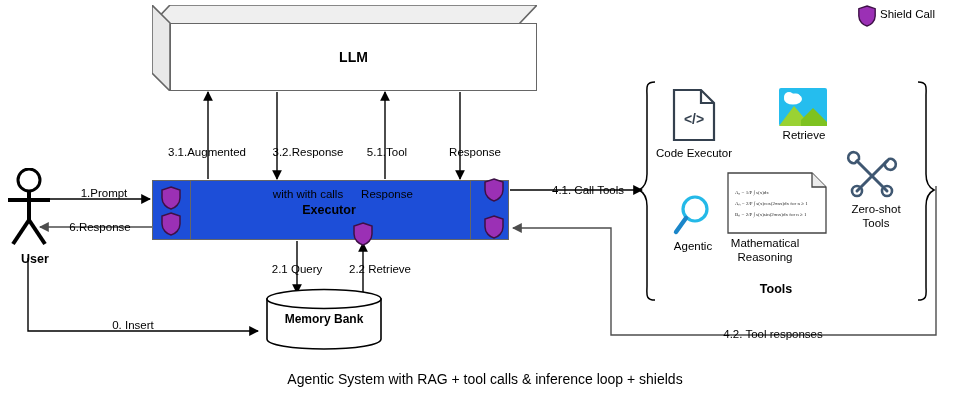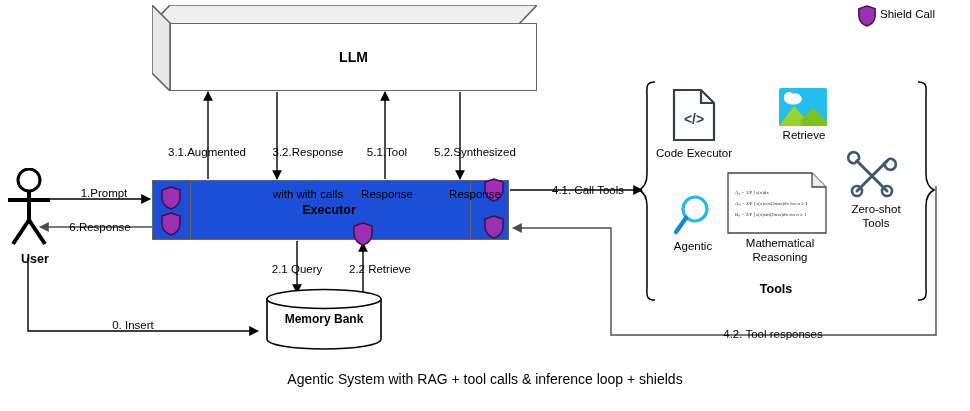--- a/index.html
+++ b/index.html
@@ -235,21 +235,20 @@
   </div>
   <div class="lbl" style="left:237px; top:117px; width:142px;">
     <div>3.2.Response</div>
     <div>with with calls</div>
   </div>
   <div class="lbl" style="left:337px; top:117px; width:100px;">
     <div>5.1.Tool</div>
     <div>Response</div>
   </div>
   <div class="lbl" style="left:415px; top:117px; width:120px;">
-    <div>5.2.Synthesized</div>
     <div>Response</div>
   </div>
 
   <div class="lbl nowrap" style="left:533px; top:183px; width:110px;">4.1. Call Tools</div>
   <div class="lbl nowrap" style="left:668px; top:327px; width:210px;">4.2. Tool responses</div>
 
   <svg class="tool-icon" style="left:672px; top:88px;" width="44" height="54" viewBox="0 0 44 54">
     <path d="M2 2 L29 2 L42 15 L42 52 L2 52 Z" class="doc-navy"></path>
     <path d="M29 2 L29 15 L42 15" class="doc-navy"></path>
     <text x="22" y="36" font-family="'Liberation Sans',sans-serif" font-size="14" font-weight="bold" fill="#34404e" text-anchor="middle">&lt;/&gt;</text>
@@ -274,21 +273,21 @@
 
   <svg class="tool-icon" style="left:727px; top:172px;" width="100" height="62" viewBox="0 0 100 62">
     <path d="M1 1 L85 1 L99 15 L99 61 L1 61 Z" fill="#ffffff" stroke="#444" stroke-width="1.3"></path>
     <path d="M85 1 L85 15 L99 15" fill="#ececec" stroke="#444" stroke-width="1.3"></path>
     <g fill="#2a2a2a" font-family="'Liberation Serif',serif" font-size="5">
       <text x="8" y="22">A₀ = 1/P ∫ s(x)dx</text>
       <text x="8" y="33">Aₙ = 2/P ∫ s(x)cos(2πnx)dx     for n ≥ 1</text>
       <text x="8" y="44">Bₙ = 2/P ∫ s(x)sin(2πnx)dx      for n ≥ 1</text>
     </g>
   </svg>
-  <div class="tool-cap" style="left:724px; top:236px; width:112px;">
+  <div class="tool-cap" style="left:709px; top:236px; width:112px;">
     <div>Mathematical</div>
     <div>Reasoning</div>
   </div>
 
   <svg class="tool-icon" style="left:846px; top:150px;" width="52" height="52" viewBox="0 0 52 52">
     <g stroke="#3f5771" stroke-width="3" fill="none" stroke-linecap="round">
       <line x1="11" y1="11" x2="41" y2="41"></line>
       <line x1="41" y1="11" x2="11" y2="41"></line>
     </g>
     <g fill="none" stroke="#3f5771" stroke-width="2.6">

